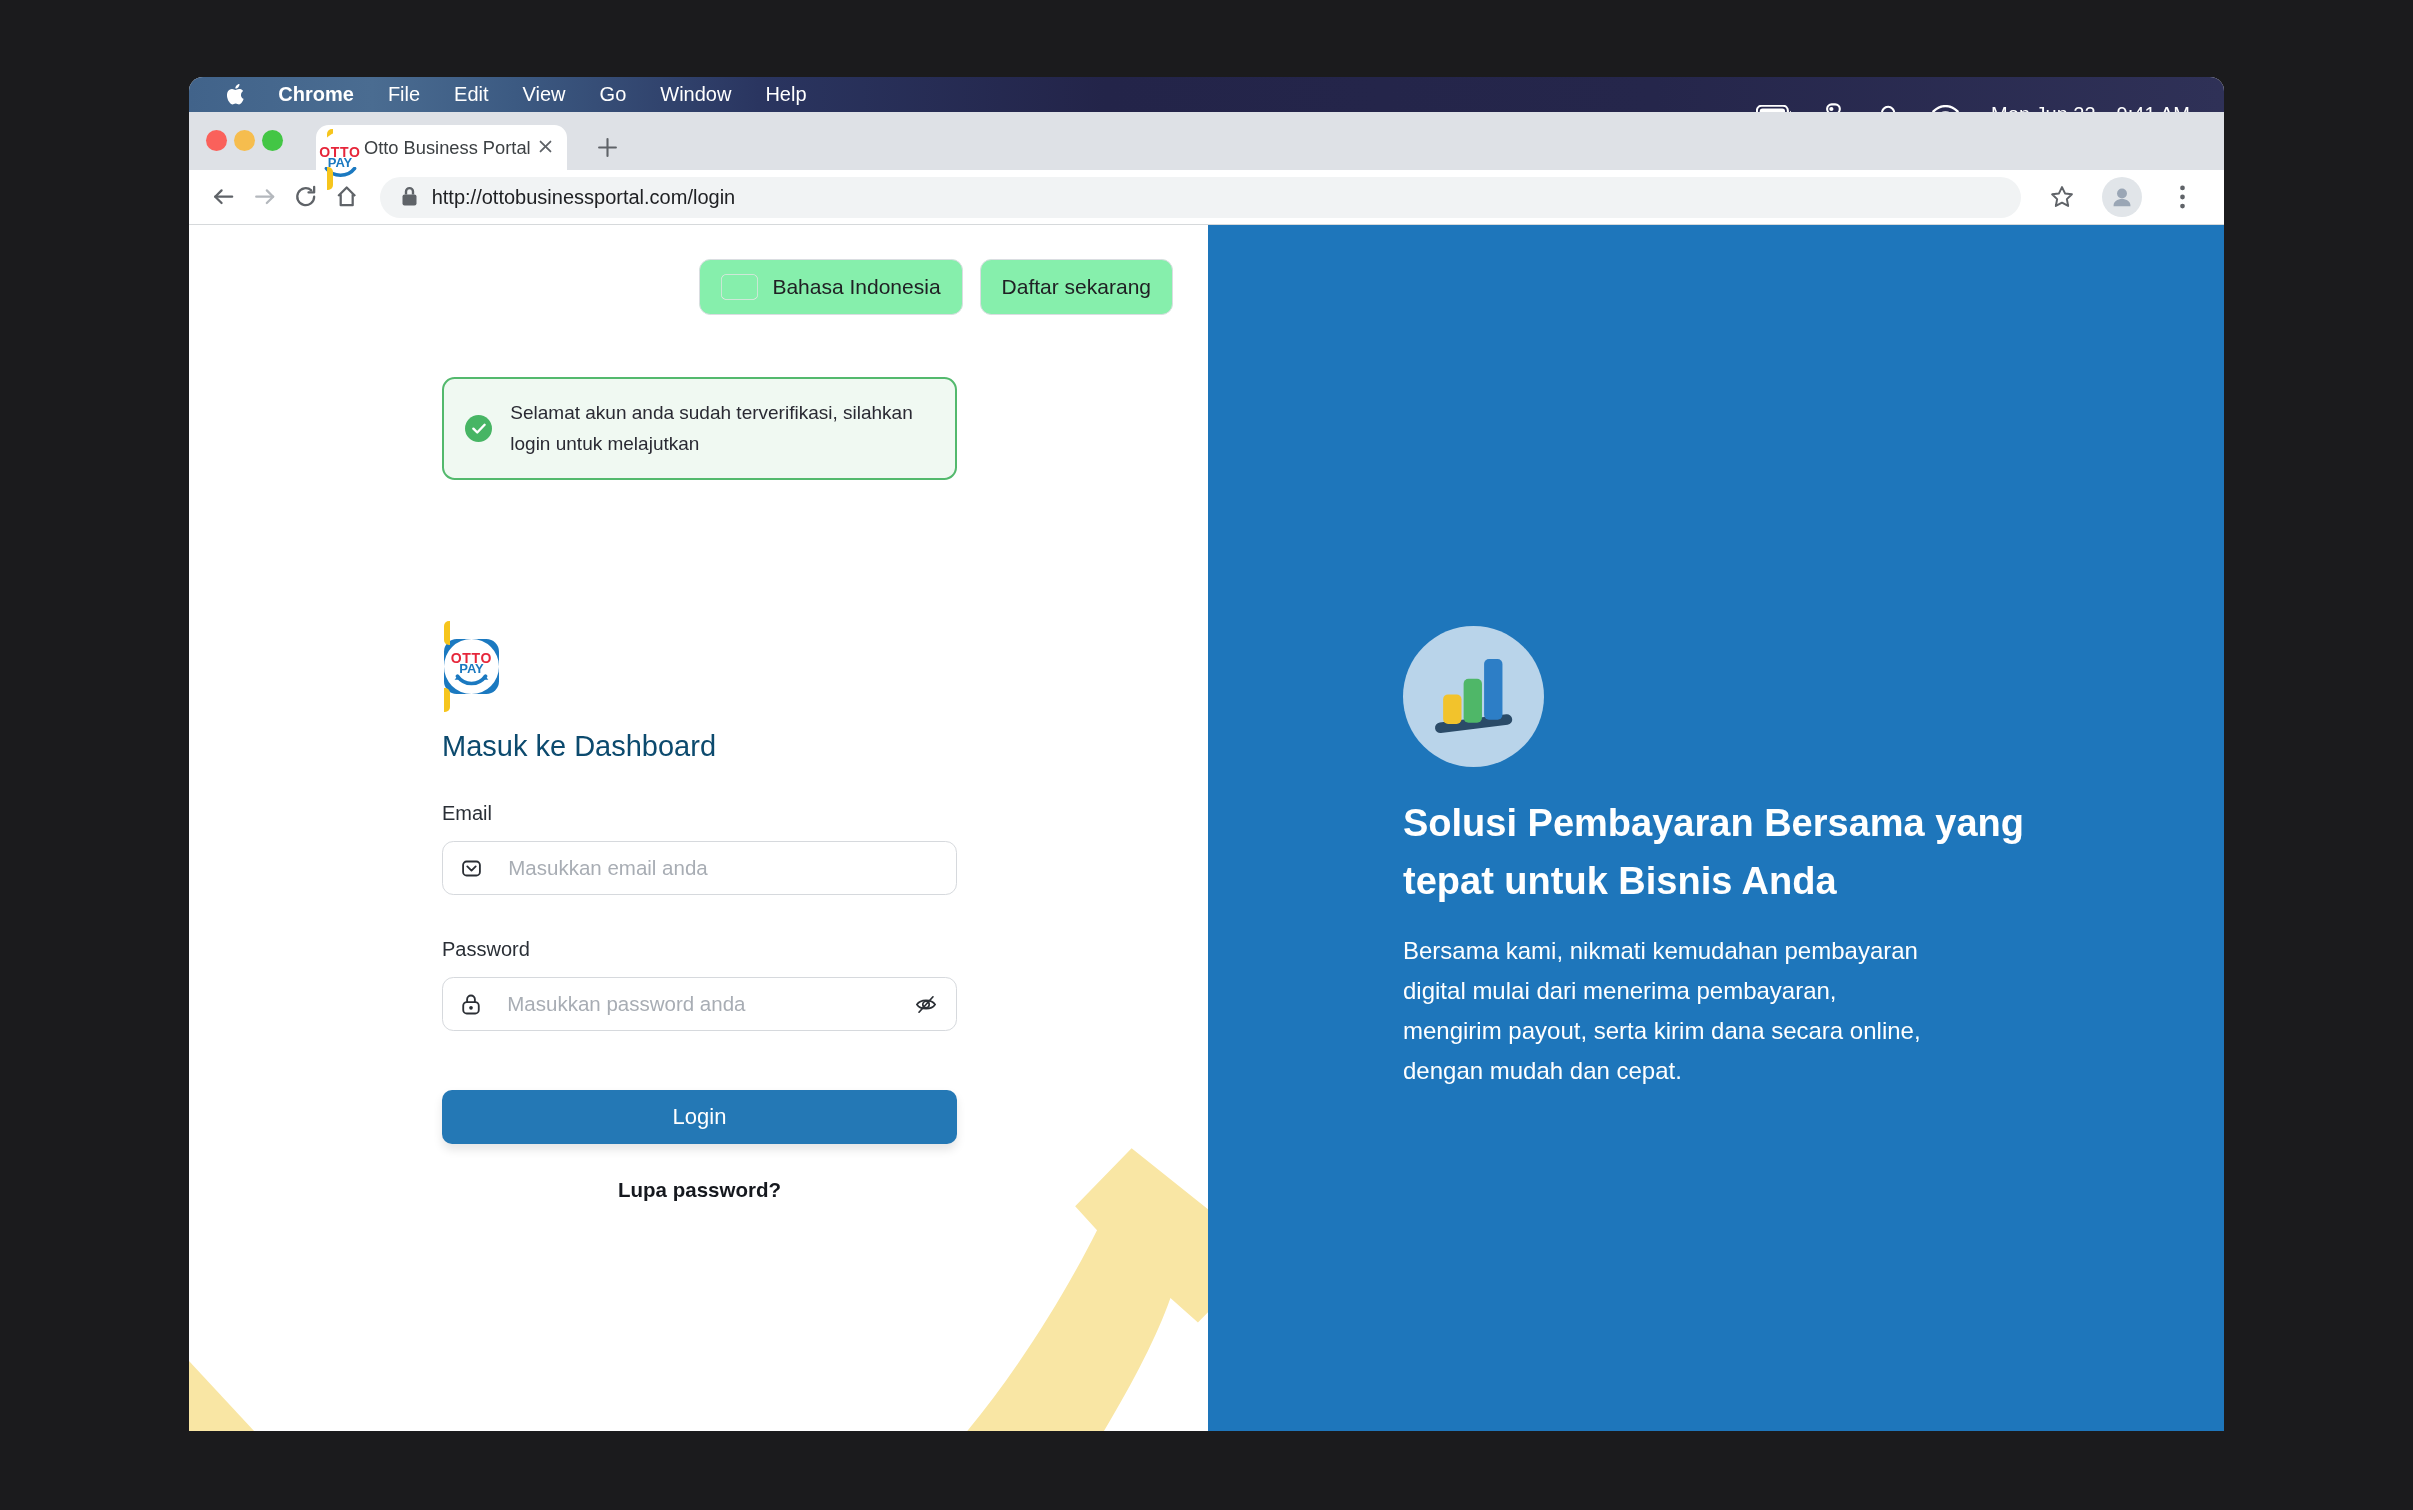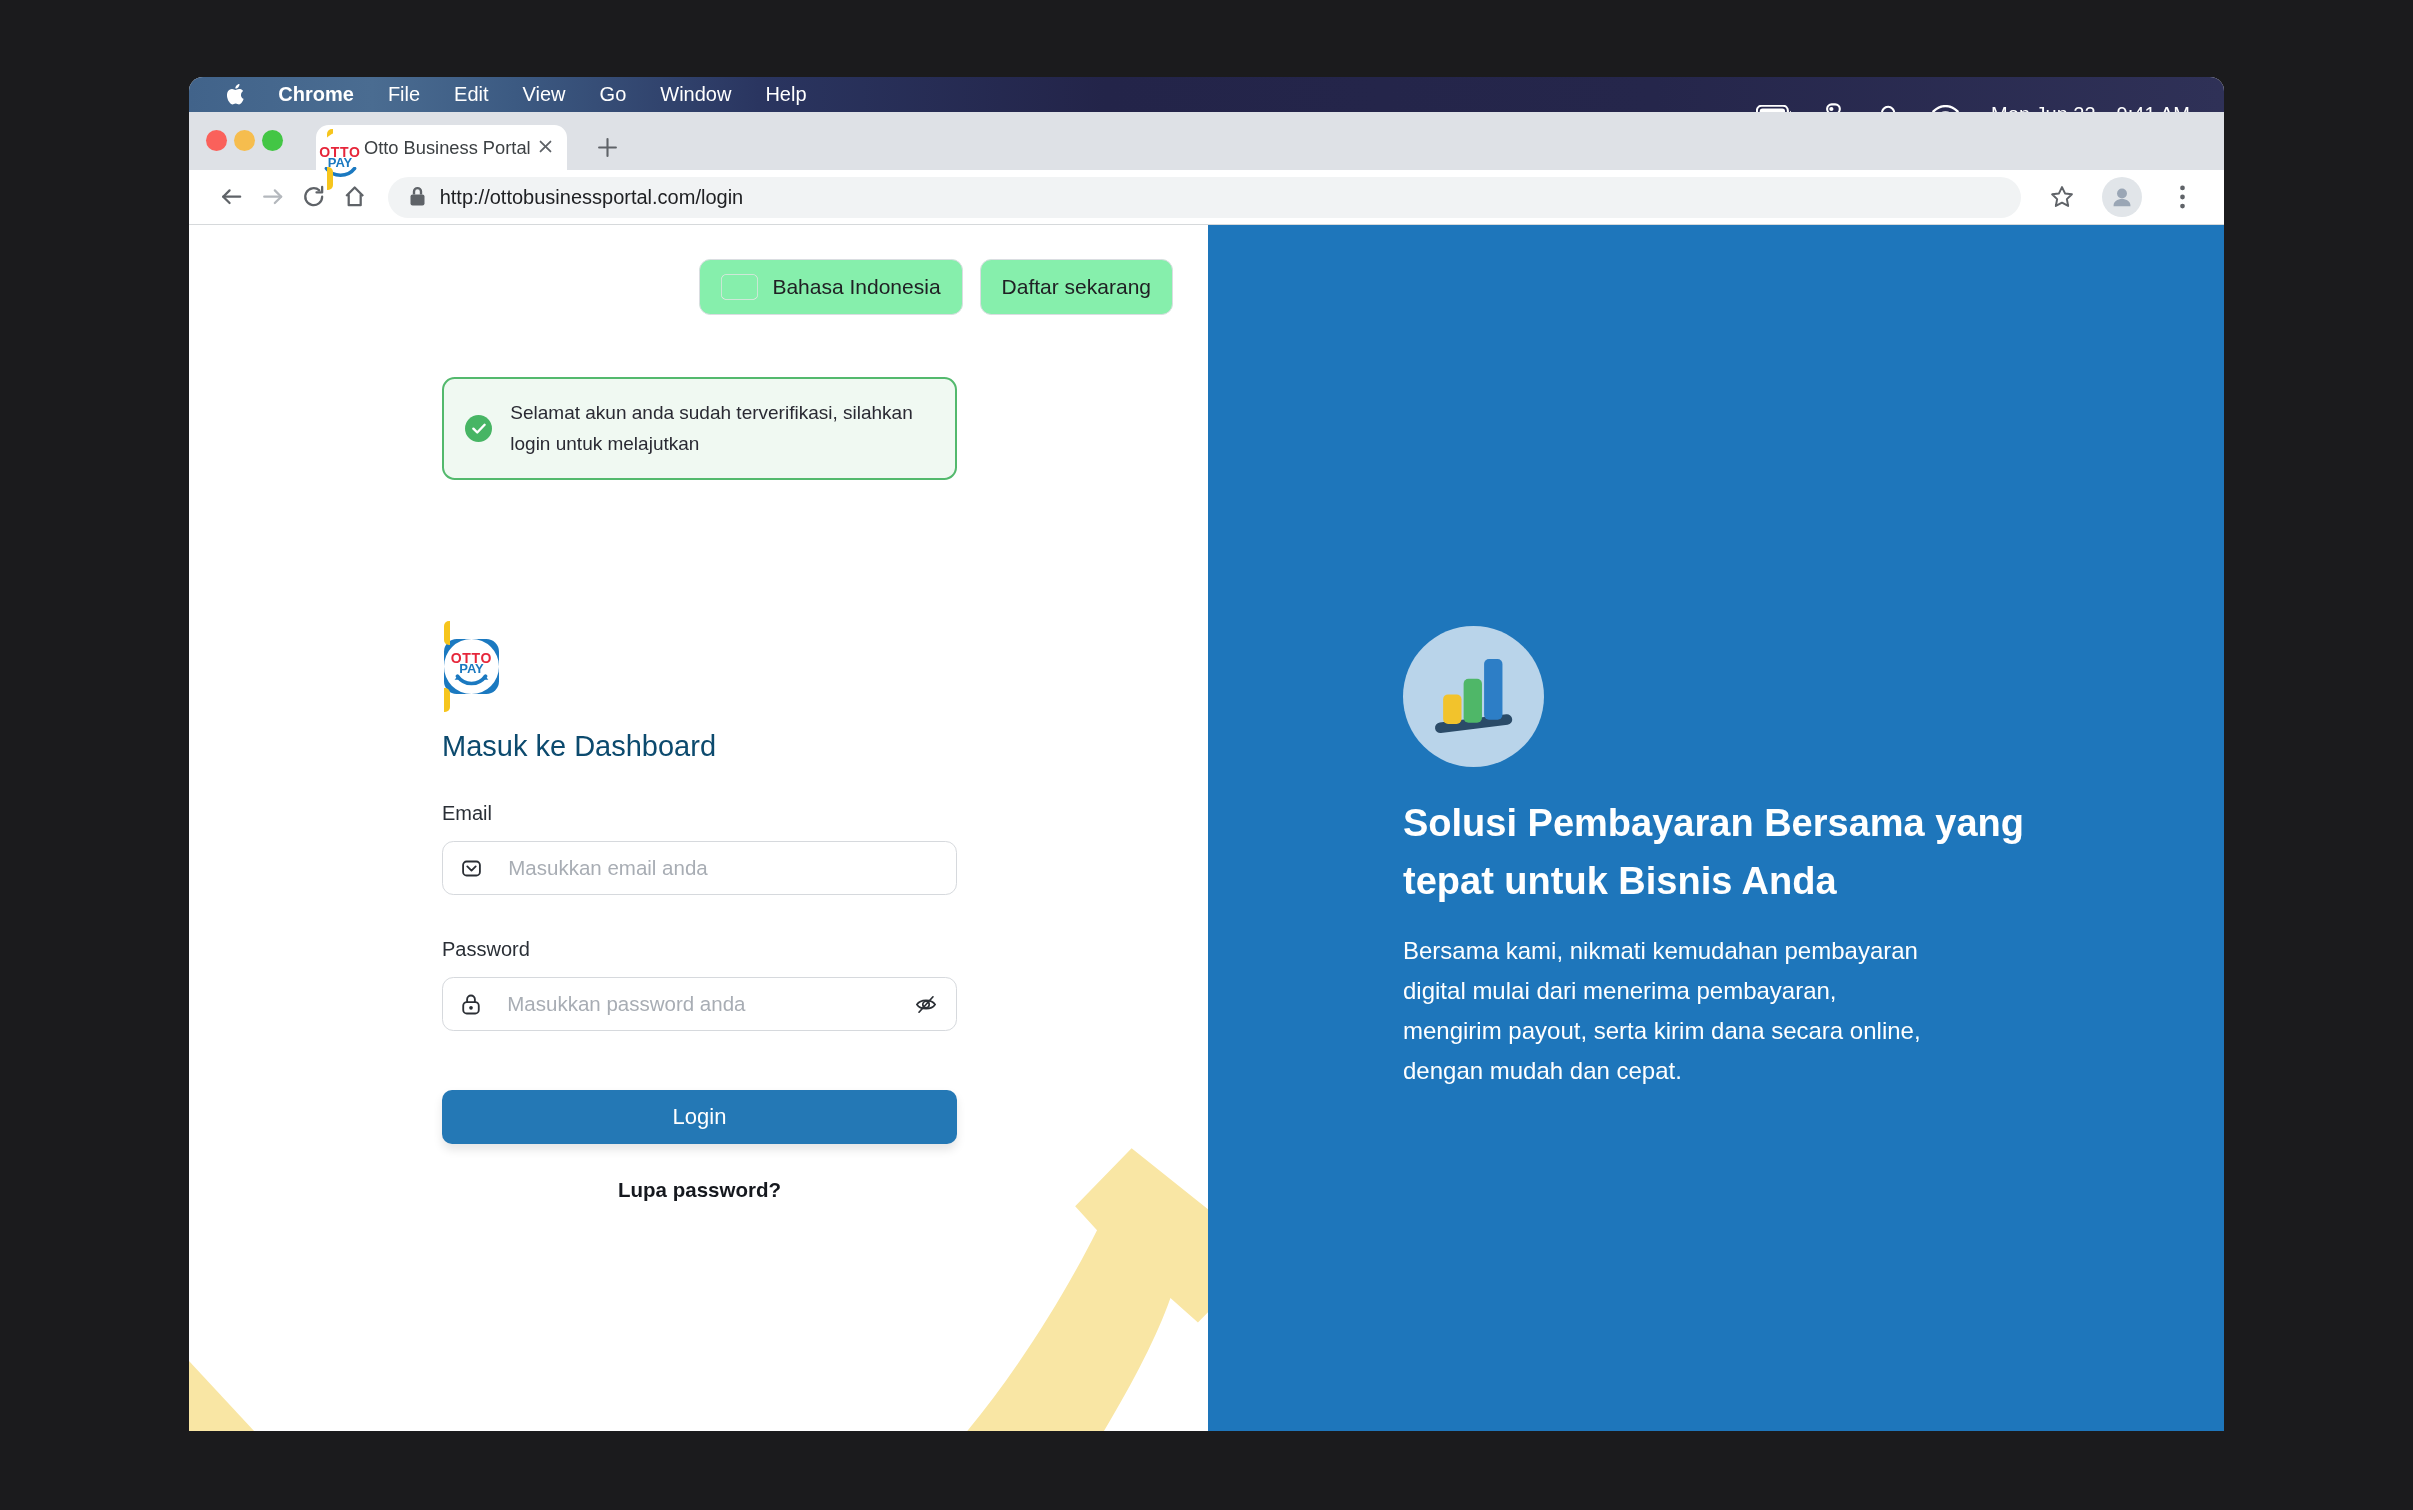--- a/index.html
+++ b/index.html
@@ -25,21 +25,21 @@
   .traffic { position:absolute; top:18.3px; left:17px; display:flex; gap:7px; }
   .traffic span { width:21px; height:21px; border-radius:50%; display:block; }
   .tl-red { background:#fa615b; } .tl-yellow { background:#f6bd4e; } .tl-green { background:#43c645; }
   .tab { position:absolute; left:127px; bottom:0; width:251px; height:45px; background:#fff;
          border-radius:12.7px 12.7px 0 0; display:flex; align-items:center; padding:0 12.7px 0 11.3px; }
   .tab-title { font-size:18.3px; color:#3c4043; margin-left:11.3px; white-space:nowrap; overflow:hidden; flex:1; }
   .tab-close { color:#5f6368; margin-left:7px; }
   .newtab { position:absolute; left:401px; bottom:5.6px; width:34px; height:34px; display:flex; align-items:center; justify-content:center; color:#5f6368; }
 
   
-  .toolbar { height:55px; background:#fff; border-bottom:1.4px solid #d6d9db; display:flex; align-items:center; padding:0 21px 0 22px; }
+  .toolbar { height:55px; background:#fff; border-bottom:1.4px solid #d6d9db; display:flex; align-items:center; padding:0 21px 0 14px; }
   .nav-btn { width:41px; height:41px; display:flex; align-items:center; justify-content:center; }
   .urlbar { flex:1; height:41px; margin:0 20px 0 12.7px; background:#f1f3f4; border-radius:20.5px;
             display:flex; align-items:center; padding:0 21px; }
   .url-text { font-size:20px; color:#202124; margin-left:14px; white-space:nowrap; }
   .toolbar-right { display:flex; align-items:center; gap:20px; }
   .avatar { width:40px; height:40px; border-radius:50%; background:#e1e5e9; display:flex; align-items:center; justify-content:center; }
 
   
   .content { display:flex; height:1207px; }
   .left-panel  { position:relative; width:1019px; background:#fff; overflow:hidden; }

